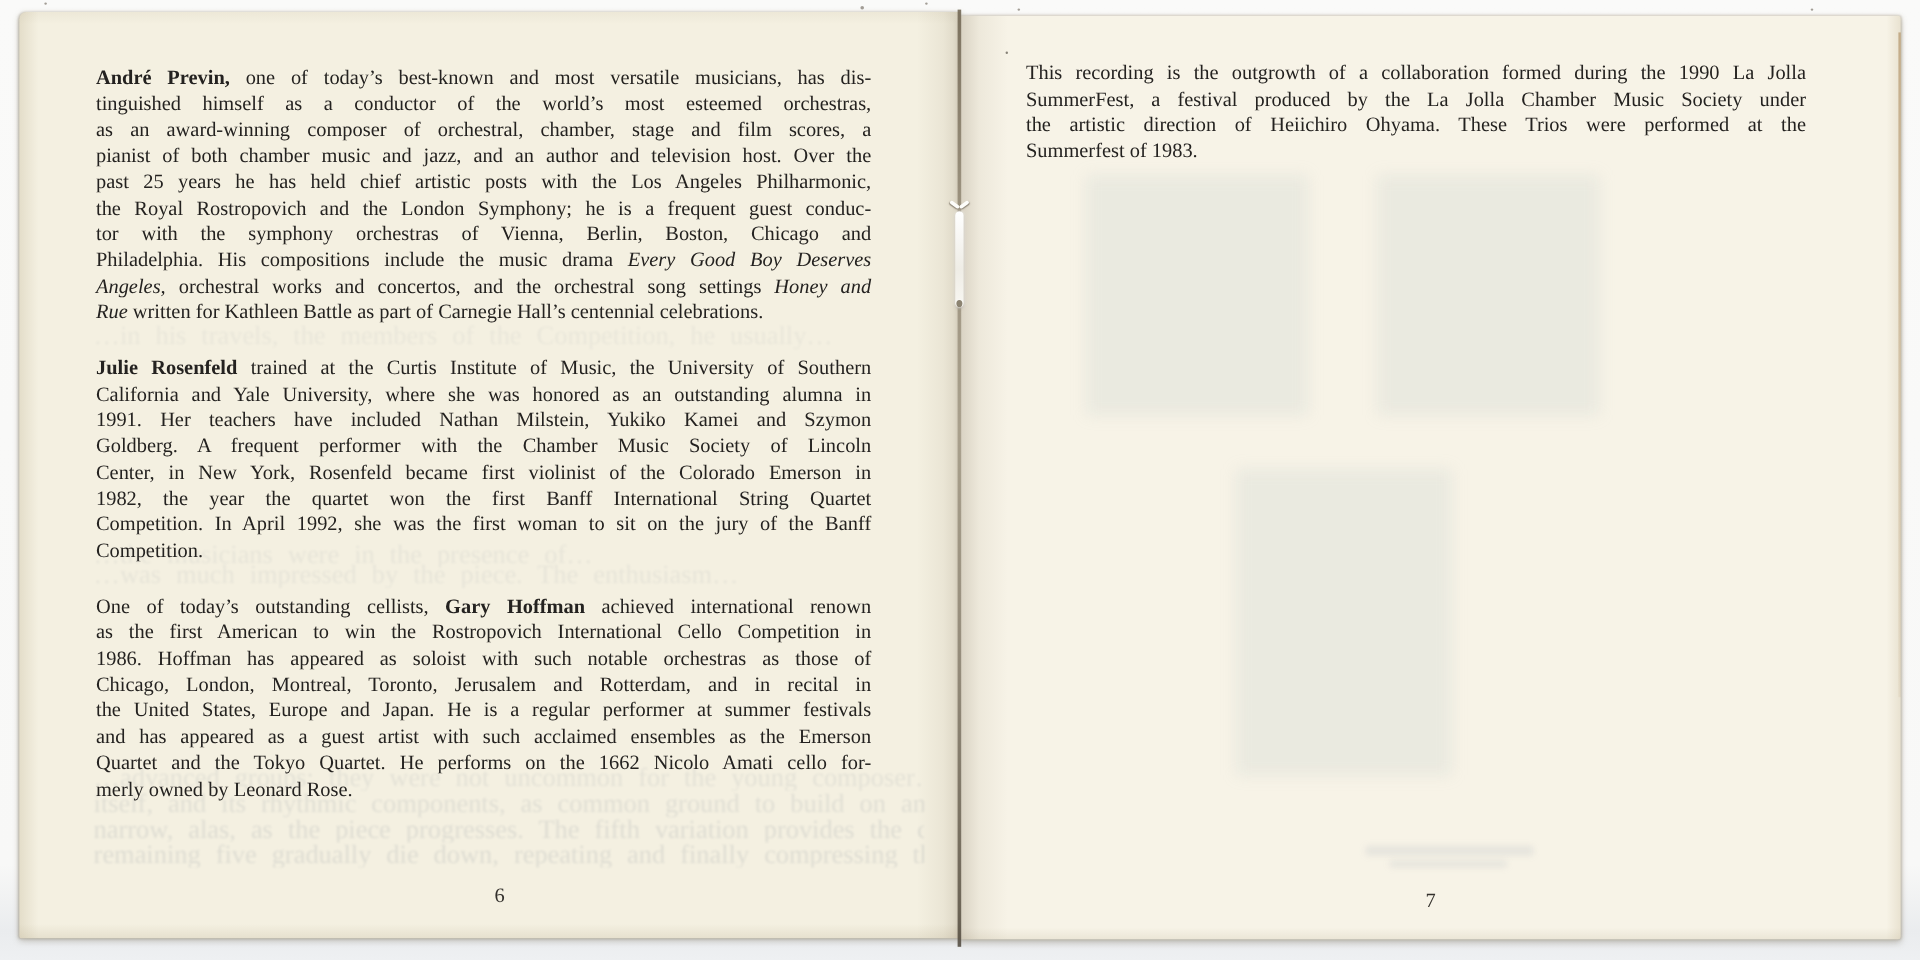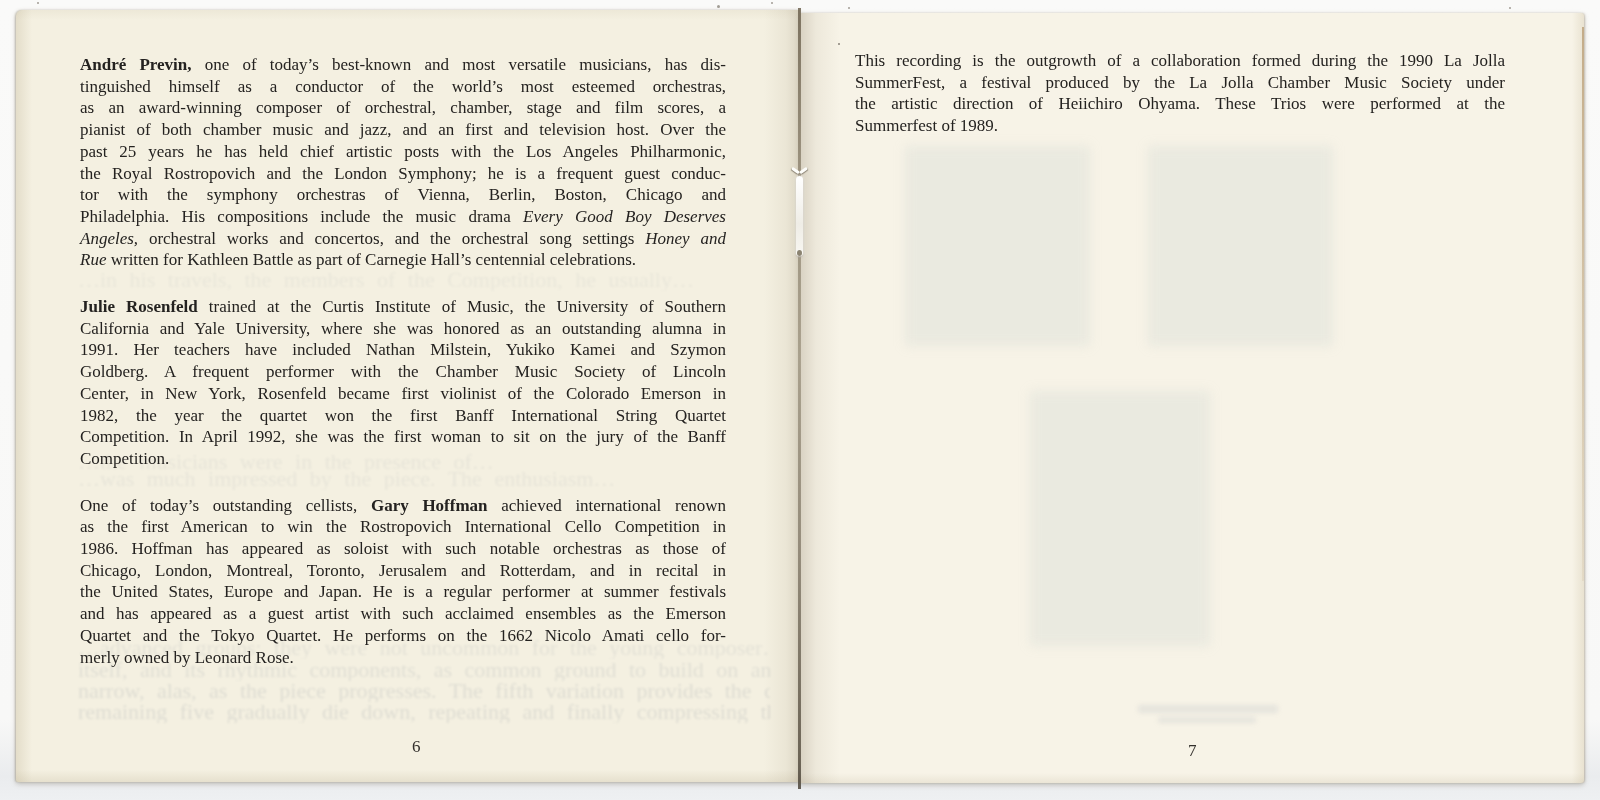--- a/index.html
+++ b/index.html
@@ -82,21 +82,21 @@
         <div class="ghost-line" style="top: 627px; opacity: 0.09;">…advanced groups; they were not uncommon for the young composer…</div>
         <div class="ghost-line" style="top: 649px; opacity: 0.11; text-align: right;">itself, and its rhythmic components, as common ground to build on and</div>
         <div class="ghost-line" style="top: 670px; opacity: 0.12;">narrow, alas, as the piece progresses. The fifth variation provides the climax</div>
         <div class="ghost-line" style="top: 691px; opacity: 0.12;">remaining five gradually die down, repeating and finally compressing the theme</div>
       </div>
     <div class="text-block text-left">
         <div class="para">
           <div class="line"><span class="b">André Previn,</span><span> one of today’s best-known and most versatile musicians, has dis-</span></div>
           <div class="line"><span>tinguished himself as a conductor of the world’s most esteemed orchestras,</span></div>
           <div class="line"><span>as an award-winning composer of orchestral, chamber, stage and film scores, a</span></div>
-          <div class="line"><span>pianist of both chamber music and jazz, and an first and television host. Over the</span></div>
+          <div class="line"><span>pianist of both chamber music and jazz, and an author and television host. Over the</span></div>
           <div class="line"><span>past 25 years he has held chief artistic posts with the Los Angeles Philharmonic,</span></div>
           <div class="line"><span>the Royal Rostropovich and the London Symphony; he is a frequent guest conduc-</span></div>
           <div class="line"><span>tor with the symphony orchestras of Vienna, Berlin, Boston, Chicago and</span></div>
           <div class="line"><span>Philadelphia. His compositions include the music drama </span><span class="i">Every Good Boy Deserves</span></div>
           <div class="line"><span class="i">Angeles,</span><span> orchestral works and concertos, and the orchestral song settings </span><span class="i">Honey and</span></div>
           <div class="line last"><span class="i">Rue</span><span> written for Kathleen Battle as part of Carnegie Hall’s centennial celebrations.</span></div>
         </div>
         <div class="para">
           <div class="line"><span class="b">Julie Rosenfeld</span><span> trained at the Curtis Institute of Music, the University of Southern</span></div>
           <div class="line"><span>California and Yale University, where she was honored as an outstanding alumna in</span></div>
@@ -125,21 +125,21 @@
     <div class="ghost-photo gp1"></div>
     <div class="ghost-photo gp2"></div>
     <div class="ghost-photo gp3"></div>
     <div class="ghost-bar gb1"></div>
     <div class="ghost-bar gb2"></div>
     <div class="text-block text-right">
         <div class="para">
           <div class="line"><span>This recording is the outgrowth of a collaboration formed during the 1990 La Jolla</span></div>
           <div class="line"><span>SummerFest, a festival produced by the La Jolla Chamber Music Society under</span></div>
           <div class="line"><span>the artistic direction of Heiichiro Ohyama. These Trios were performed at the</span></div>
-          <div class="line last"><span>Summerfest of 1989.</span></div>
+          <div class="line last"><span>Summerfest of 1983.</span></div>
         </div>
       </div>
     <div class="page-number pn-right">7</div>
   </div>
 
   <div class="gutter-line"></div>
   <div class="stitch-bar sv1"></div>
   <div class="stitch-bar sv2"></div>
   <div class="stitch-thread"></div>
   <div class="stitch-knot"></div>

